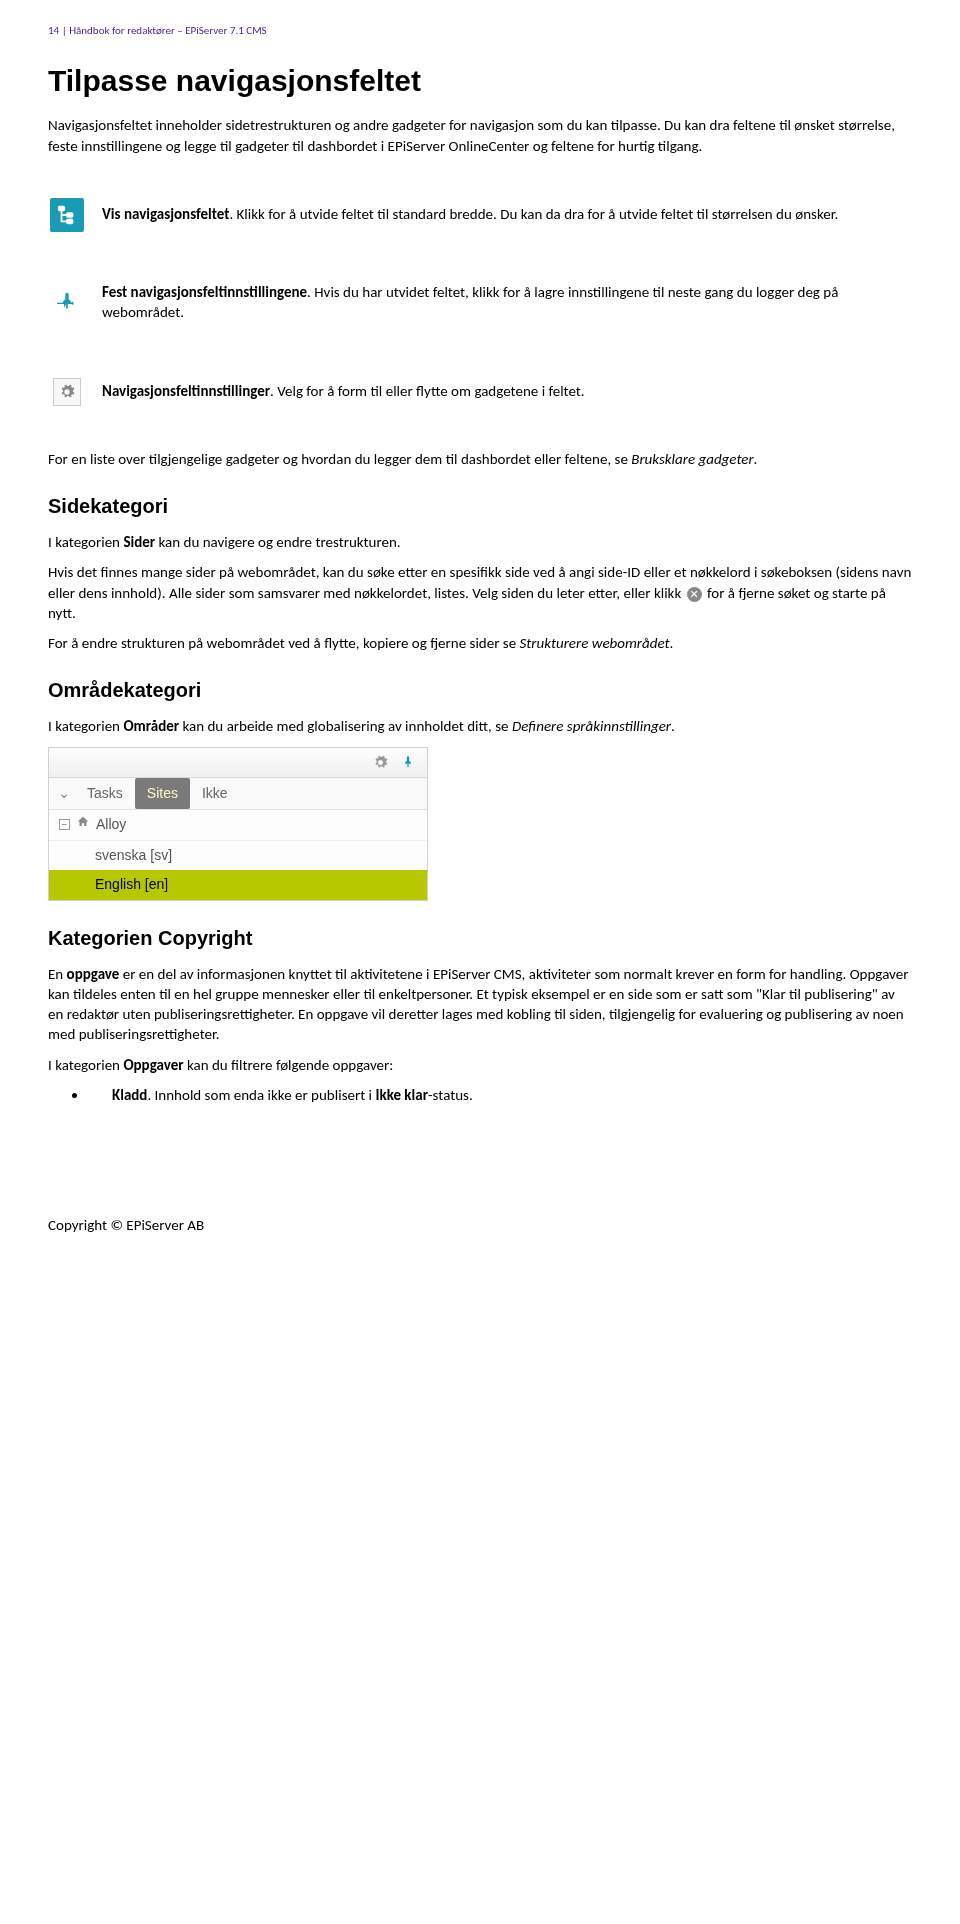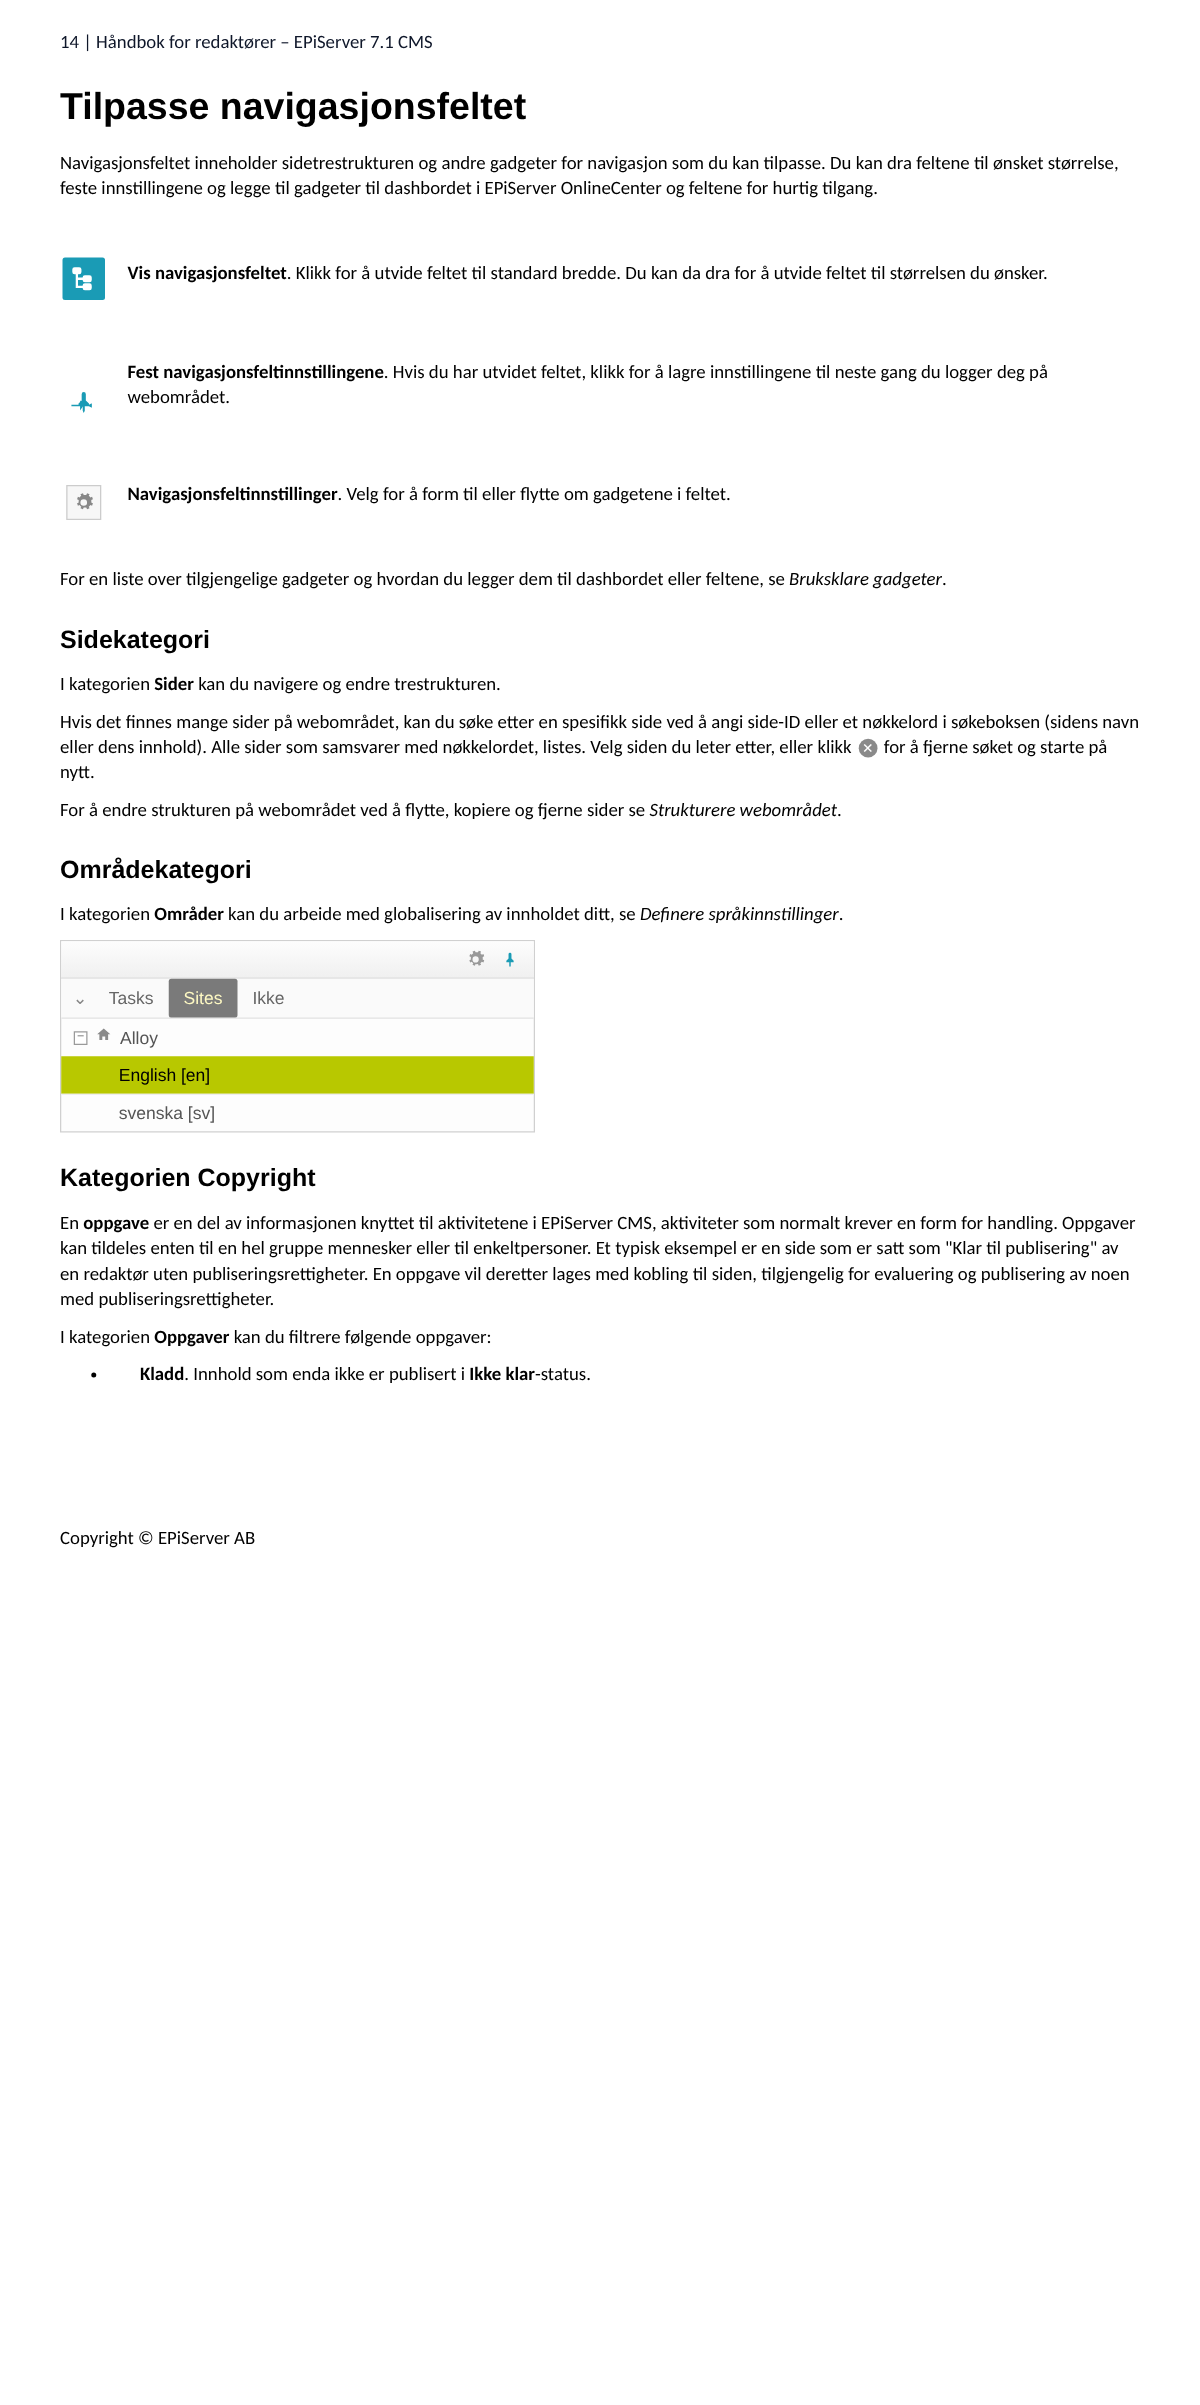--- a/index.html
+++ b/index.html
@@ -7,22 +7,22 @@
     font-family: Calibri, "Segoe UI", Arial, sans-serif;
     font-size: 15px;
     color: #000;
     background: #fff;
     width: 960px;
     margin: 0 auto;
     padding: 24px 48px 40px 48px;
     line-height: 1.35;
   }
   .page-header {
-    font-size: 15px;
-    color: #0f172a;
+    font-size: 11px;
+    color: #4c1d95;
     margin-bottom: 22px;
   }
   h1 {
     font-family: Verdana, Arial, sans-serif;
     font-size: 30px;
     font-weight: 700;
     margin: 22px 0 14px 0;
     color: #000;
   }
   h2 {
@@ -31,21 +31,21 @@
     font-weight: 700;
     margin: 24px 0 12px 0;
     color: #000;
   }
   p { margin: 10px 0; }
   .bold { font-weight: 700; }
   .italic { font-style: italic; }
 
   .icon-row {
     display: flex;
-    align-items: flex-end;
+    align-items: center;
     gap: 16px;
     margin: 38px 0;
   }
   .icon-row .icon-slot {
     flex: 0 0 38px;
     display: flex;
     align-items: flex-start;
     justify-content: center;
     padding-top: 2px;
   }
@@ -261,25 +261,25 @@
   </div>
   <div class="tree-row">
     <span class="square">−</span>
     <span class="home-ico">
       <svg viewBox="0 0 24 24" width="14" height="14" fill="#8a8a8a">
           <path d="M12 3l9 8h-3v8h-4v-5h-4v5H6v-8H3z"></path>
         </svg>
     </span>
     <span>Alloy</span>
   </div>
+  <div class="tree-row child last">
+    <span>svenska [sv]</span>
+  </div>
   <div class="tree-row child selected">
     <span>English [en]</span>
-  </div>
-  <div class="tree-row child last">
-    <span>svenska [sv]</span>
   </div>
 </div>
 
 <h2>Kategorien Copyright</h2>
 
 <p>
   <span>En </span><span class="bold">oppgave</span><span> er en del av informasjonen knyttet til aktivitetene i EPiServer CMS, aktiviteter som normalt krever en form for handling. Oppgaver kan tildeles enten til en hel gruppe mennesker eller til enkeltpersoner. Et typisk eksempel er en side som er satt som "Klar til publisering" av en redaktør uten publiseringsrettigheter. En oppgave vil deretter lages med kobling til siden, tilgjengelig for evaluering og publisering av noen med publiseringsrettigheter.</span>
 </p>
 
 <p>

